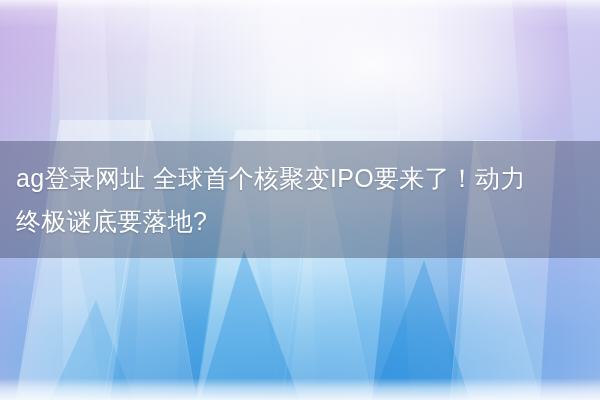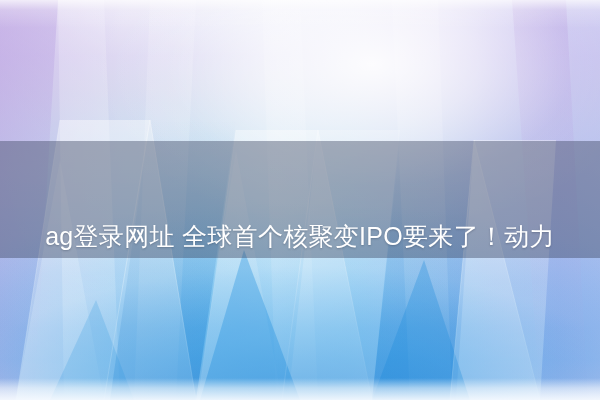--- a/index.html
+++ b/index.html
@@ -105,24 +105,25 @@
 
   
   #text-band {
     position: absolute;
     left: 0;
     right: 0;
     top: 141px;
     height: 117px;
     background: rgba(60,70,95,0.42);
     display: flex;
-    align-items: flex-end;
+    flex-direction: column;
+    align-items: flex-start;
     justify-content: center;
     box-sizing: border-box;
-    padding: 0 44px;
+    padding: 0 16px;
   }
 
   .headline {
     margin: 0;
     color: #ffffff;
     font-size: 25px;
     line-height: 43px;
     font-weight: 400;
     text-align: center;
     letter-spacing: 0.3px;
@@ -215,17 +216,18 @@
     <path d="M236,130 L198,400" stroke="#ffffff" stroke-opacity="0.22" stroke-width="1" fill="none"></path>
   </svg>
 
   <div class="bg-layer bg-deep"></div>
   <div class="bg-layer bg-glow"></div>
   <div class="bg-layer bg-tophaze"></div>
   <div class="bg-layer bg-bottomhaze"></div>
 
   <div id="text-band">
     <p class="headline">ag登录网址 全球首个核聚变IPO要来了！动力</p>
+    <p class="headline">终极谜底要落地?</p>
   </div>
 
   <div id="watermark"></div>
 
 </div>
 
 </body></html>

